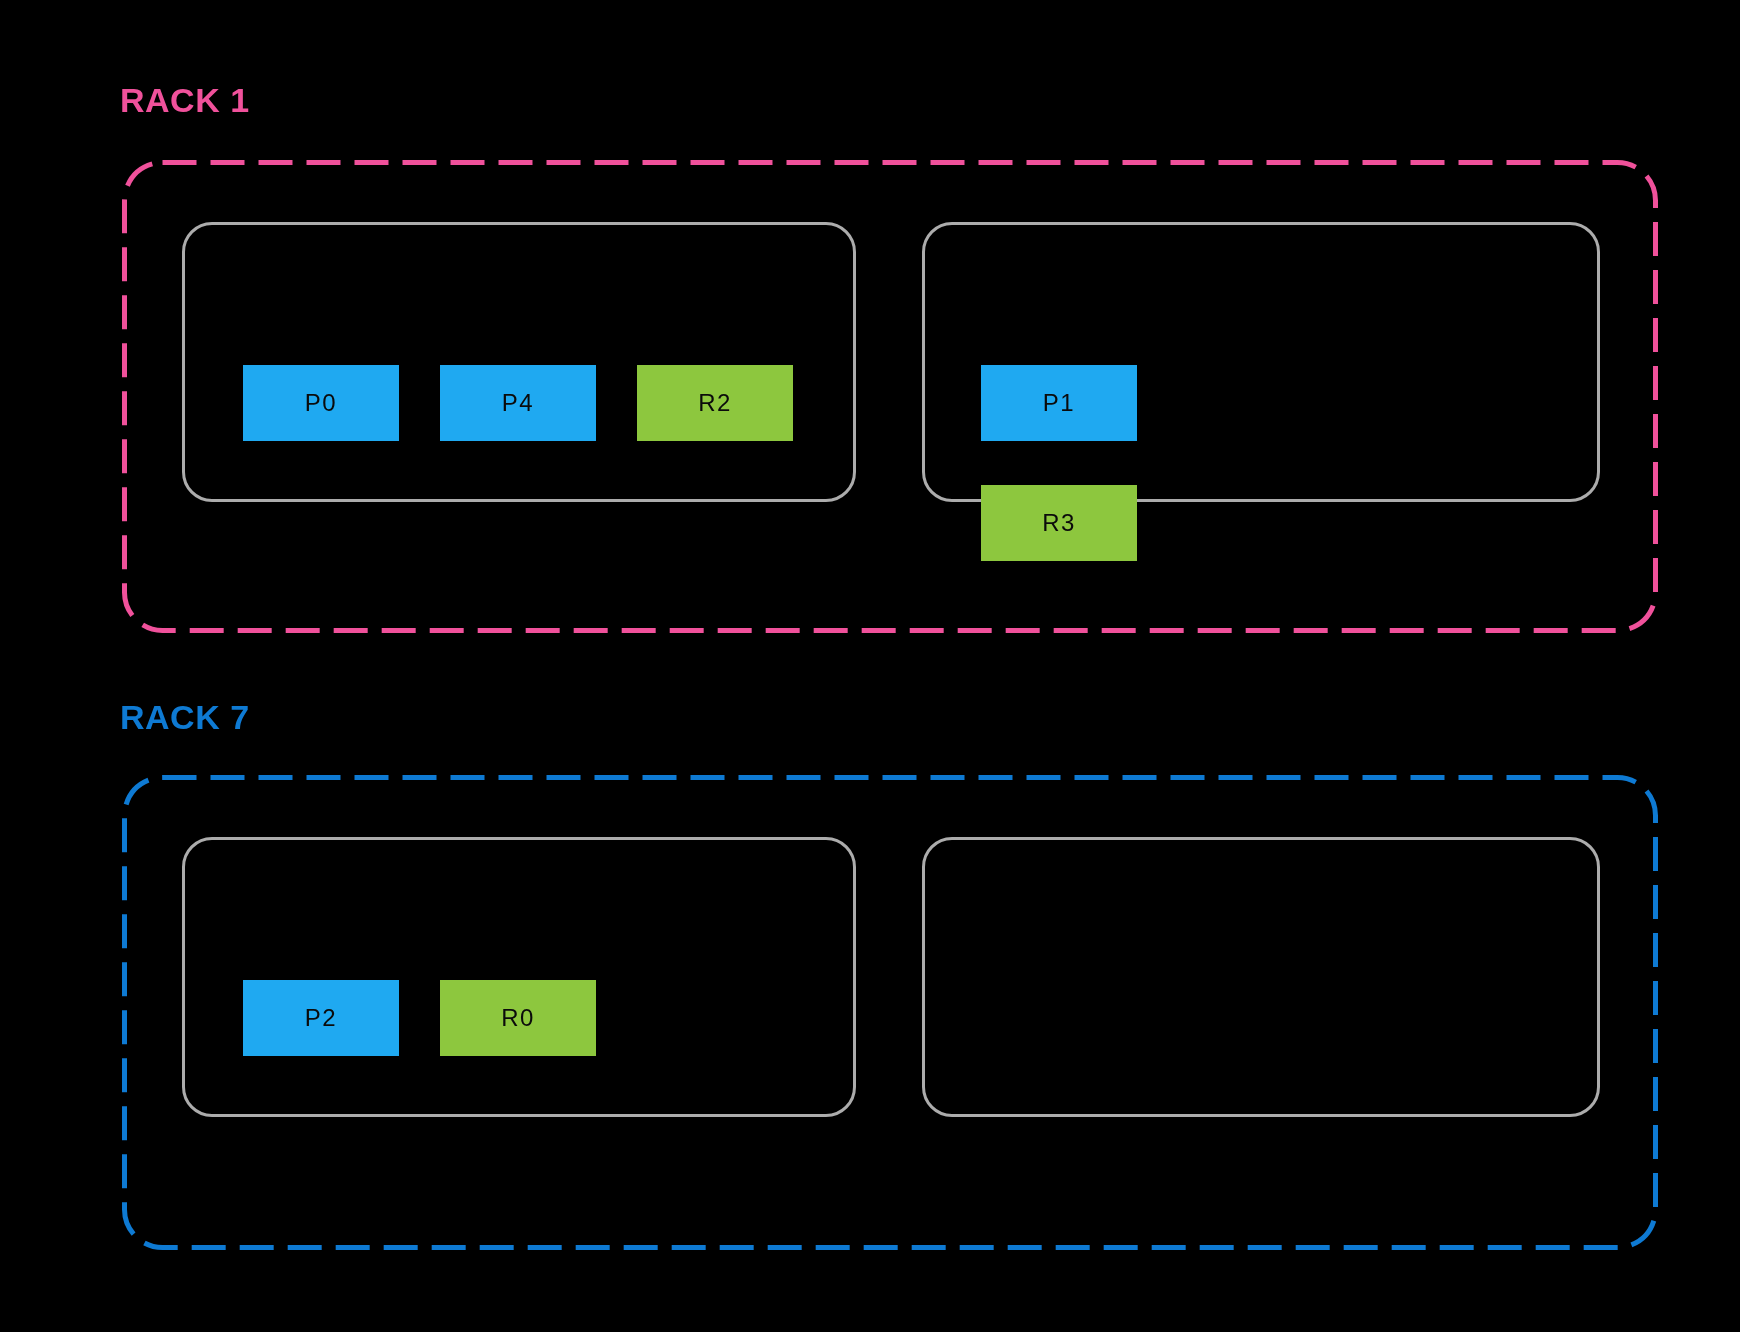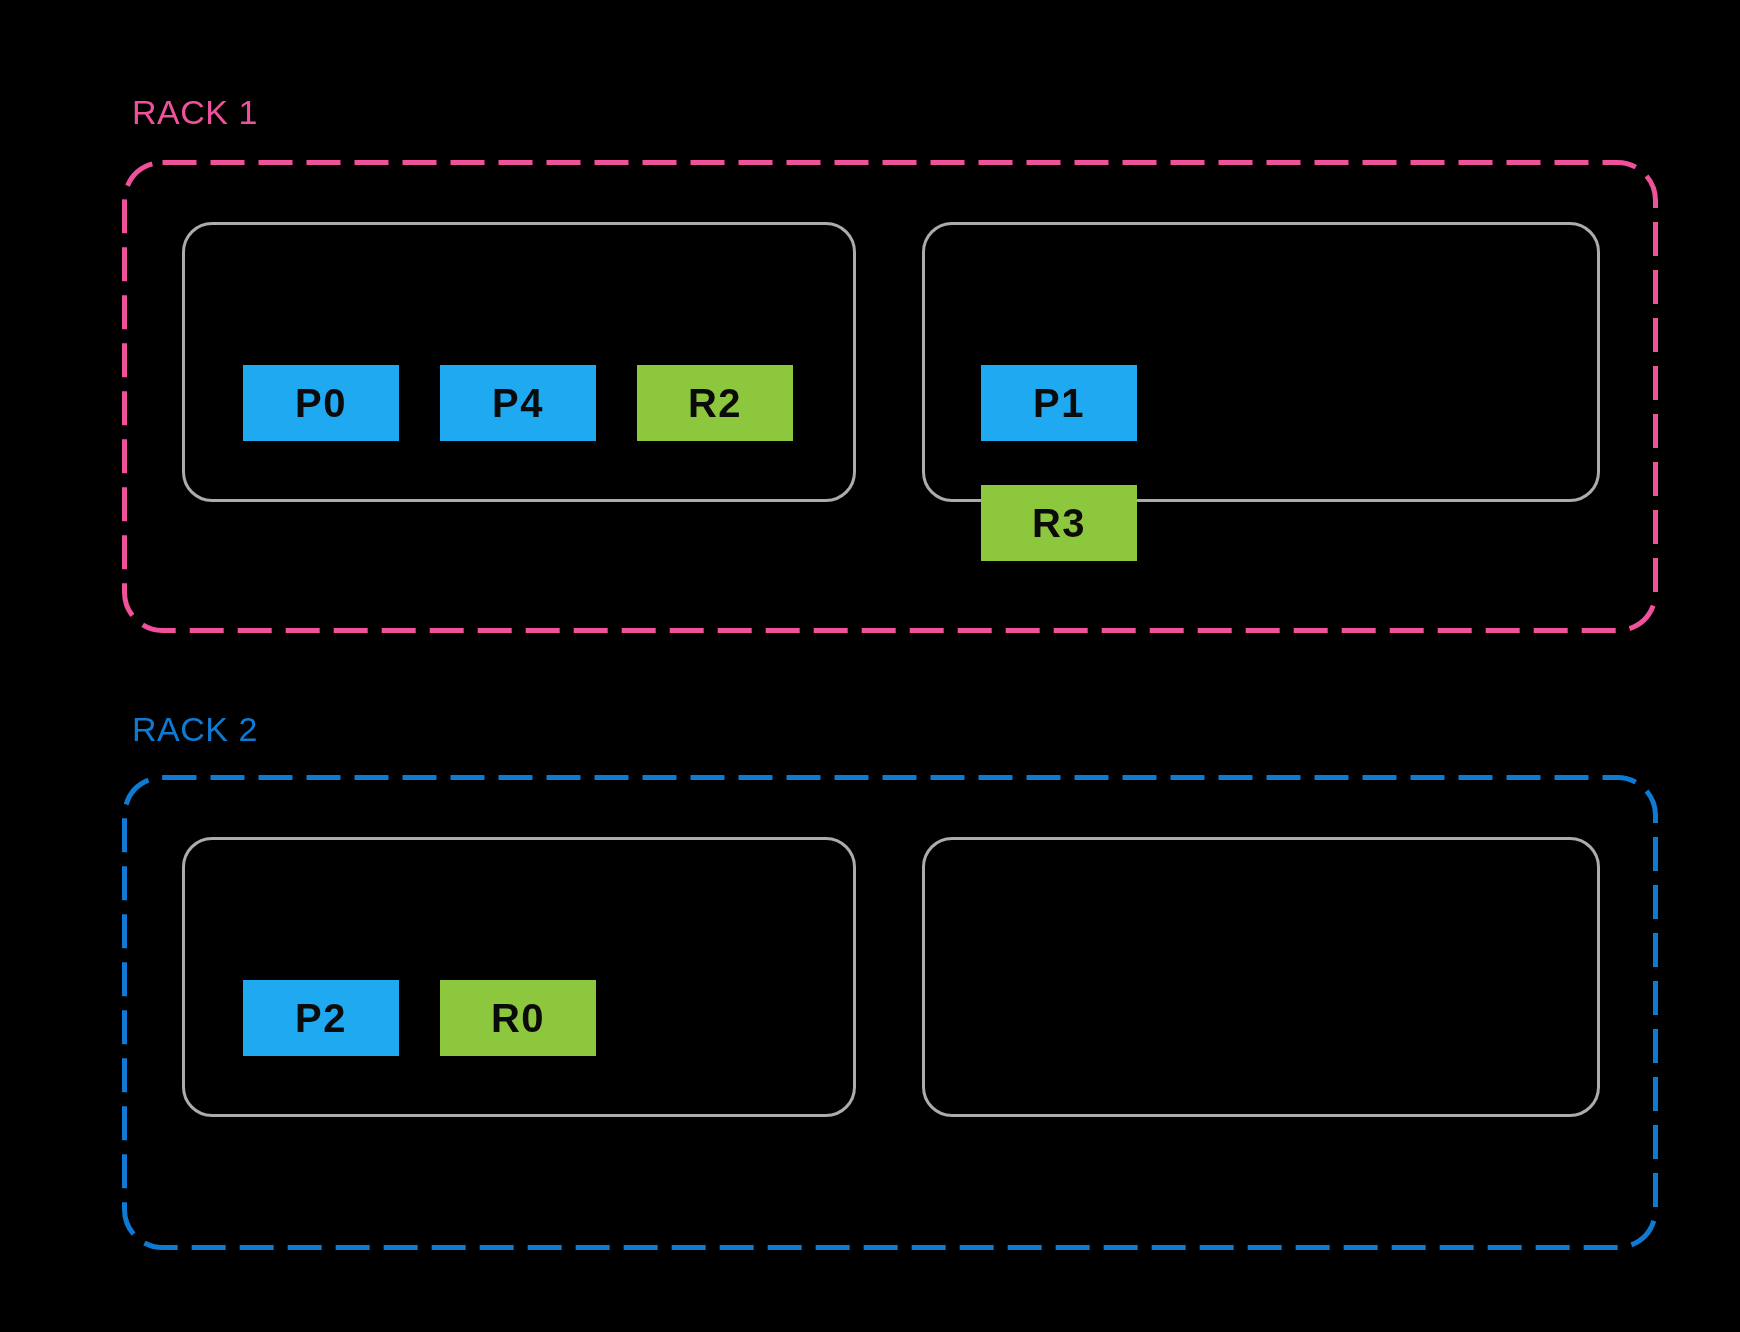--- a/index.html
+++ b/index.html
@@ -12,24 +12,24 @@
     width: 1740px;
     height: 1332px;
     background: var(--canvas-bg, #000000);
     font-family: "Liberation Sans", sans-serif;
     overflow: hidden;
   }
 
   
   .rack-label {
     position: absolute;
-    margin: 12px;
+    margin: 0;
     font-size: 34px;
     line-height: 1;
-    font-weight: 400;
+    font-weight: 700;
     letter-spacing: 0.5px;
     white-space: nowrap;
   }
   .rack-label.rack1 { left: 120px; top: 83px;  color: var(--rack1-accent); }
   .rack-label.rack2 { left: 120px; top: 700px; color: var(--rack2-accent); }
 
   
   .rack-frame { position: absolute; }
   .rack-frame.rack1 { left: 122px; top: 160px; width: 1536px; height: 473px; color: var(--rack1-accent); }
   .rack-frame.rack2 { left: 122px; top: 775px; width: 1536px; height: 475px; color: var(--rack2-accent); }
@@ -59,22 +59,22 @@
     display: flex;
   }
   .node-a .box-row { left: 58px; gap: 41px; }
   .node-b .box-row { left: 56px; gap: 44px; flex-direction: column; }
   .box {
     width: 156px;
     height: 76px;
     display: flex;
     align-items: center;
     justify-content: center;
-    font-size: 40px;
-    font-weight: 700;
+    font-size: 24px;
+    font-weight: 400;
     letter-spacing: 1.5px;
     color: var(--box-text);
   }
   .box.process { background: var(--process-fill); }
   .box.replica { background: var(--replica-fill); }
 </style>
 </head>
 <body>
 
 <div class="canvas">
@@ -95,21 +95,21 @@
     </div>
 
     <div class="node node-b">
       <div class="box-row">
         <div class="box process">P1</div>
         <div class="box replica">R3</div>
       </div>
     </div>
   </div>
 
-  <h2 class="rack-label rack2">RACK 2</h2>
+  <h2 class="rack-label rack2">RACK 7</h2>
 
   <div class="rack-frame rack2">
     <svg class="dash-border" viewBox="0 0 1536 475" aria-hidden="true">
       <rect x="2.5" y="2.5" width="1531" height="470" rx="38" ry="38" fill="none" stroke="currentColor" stroke-width="5" stroke-dasharray="34 14"></rect>
     </svg>
 
     <div class="node node-a">
       <div class="box-row">
         <div class="box process">P2</div>
         <div class="box replica">R0</div>

